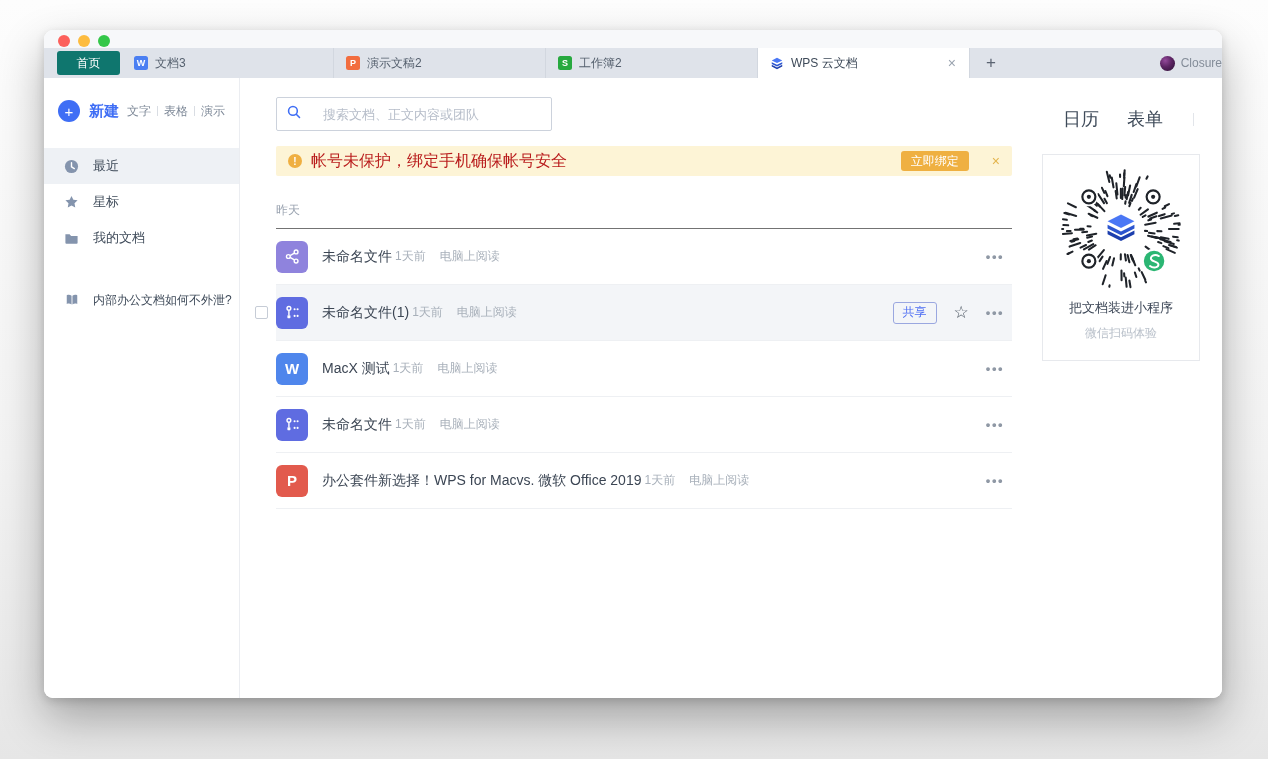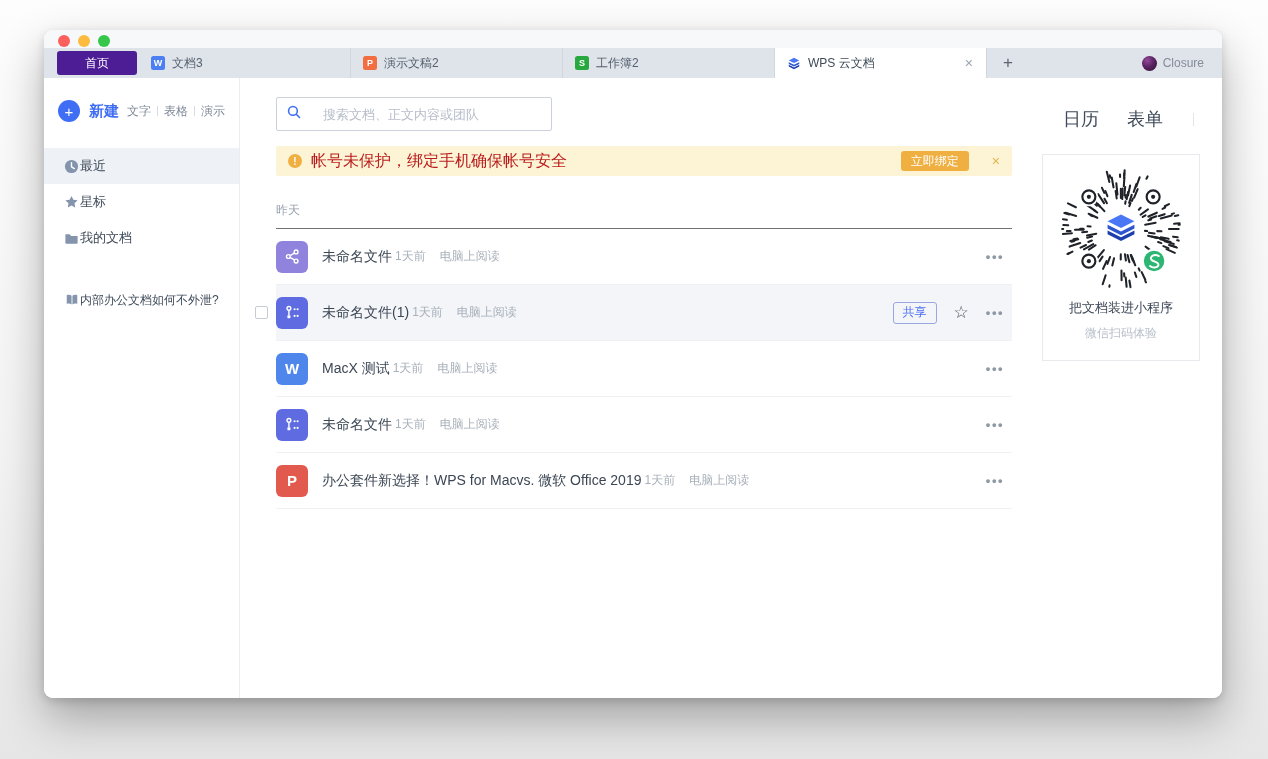--- a/index.html
+++ b/index.html
@@ -12,50 +12,50 @@
     box-shadow:0 20px 45px rgba(0,0,0,.30), 0 3px 10px rgba(0,0,0,.15); }
 
   
   .titlebar { height:18px; background:#f7f8fa; display:flex; align-items:flex-end;
     padding-left:14px; gap:8px; }
   .tl { width:12px; height:12px; border-radius:50%; margin-bottom:1px; }
   .tl.red { background:#fc605c; } .tl.yellow { background:#fdbc40; } .tl.green { background:#34c749; }
 
   
   .tabbar { height:30px; background:#dfe3ea; display:flex; align-items:stretch; font-size:12px; }
-  .tab-home { margin:3px 2px 3px 13px; width:80px; background:#4c1d95; color:#fff;
+  .tab-home { margin:3px 2px 3px 13px; width:63px; background:#0f766e; color:#fff;
     border-radius:3px; display:flex; align-items:center; justify-content:center; cursor:default; }
   .tab { width:212px; display:flex; align-items:center; gap:7px; padding:0 10px 0 12px;
     color:#55606e; border-right:1px solid #d2d7df; cursor:default; }
   .tab.active { background:#fff; border-right:1px solid #d2d7df; color:#3e4a59; }
   .doc-ic { width:14px; height:14px; border-radius:2.5px; color:#fff; font-size:9px;
     font-weight:bold; display:flex; align-items:center; justify-content:center; flex:none; }
   .ic-writer { background:#4b7ff2; } .ic-pres { background:#f26d3f; } .ic-sheet { background:#27a93f; }
   .tab-label { white-space:nowrap; overflow:hidden; }
   .tab-close { margin-left:auto; color:#9aa3af; font-size:14px; padding:0 3px; }
   .newtab { width:42px; display:flex; align-items:center; justify-content:center;
     color:#5b6472; font-size:17px; }
-  .tab-user { margin-left:auto; display:flex; align-items:center; gap:6px; padding-right:18px;
+  .tab-user { margin-left:auto; display:flex; align-items:center; gap:6px; 
     color:#848d99; }
   .avatar { width:15px; height:15px; border-radius:50%;
     background:radial-gradient(circle at 35% 30%, #93499a 0%, #5c2463 45%, #2a0f31 100%); }
 
   
   .appbody { flex:1; display:flex; background:#fff; min-height:0; }
   .sidebar { width:196px; flex:none; border-right:1px solid #ebedf1; padding-top:22px; }
   .new-row { display:flex; align-items:center; padding:0 8px 0 14px; }
   .new-btn { display:flex; align-items:center; gap:9px; color:#3f6ef5; font-weight:bold;
     font-size:15px; cursor:pointer; }
   .plus-circle { width:22px; height:22px; border-radius:50%; background:#3f6ef5; color:#fff;
     font-size:15px; font-weight:normal; display:flex; align-items:center; justify-content:center; }
   .quick { margin-left:auto; display:flex; align-items:center; font-size:12px; color:#7d8897; }
   .quick .lbl { padding:0 6px; cursor:pointer; }
   .quick .sep { width:1px; height:10px; background:#d9dde3; }
   .side-menu { margin-top:26px; }
-  .side-item { height:36px; display:flex; align-items:center; gap:1px; padding-left:20px;
+  .side-item { height:36px; display:flex; align-items:center; gap:14px; padding-left:20px;
     font-size:13px; color:#3e4a59; cursor:pointer; }
   .side-item.active { background:#eef1f5; }
   .side-ic { width:15px; height:15px; flex:none; display:flex; align-items:center; justify-content:center; }
   .promo-item { margin-top:26px; }
 
   
   .main { flex:1; display:flex; padding:19px 24px 0 36px; gap:30px; min-width:0; }
   .left-col { width:736px; flex:none; }
   .right-col { flex:1; display:flex; flex-direction:column; align-items:flex-end; }
 

